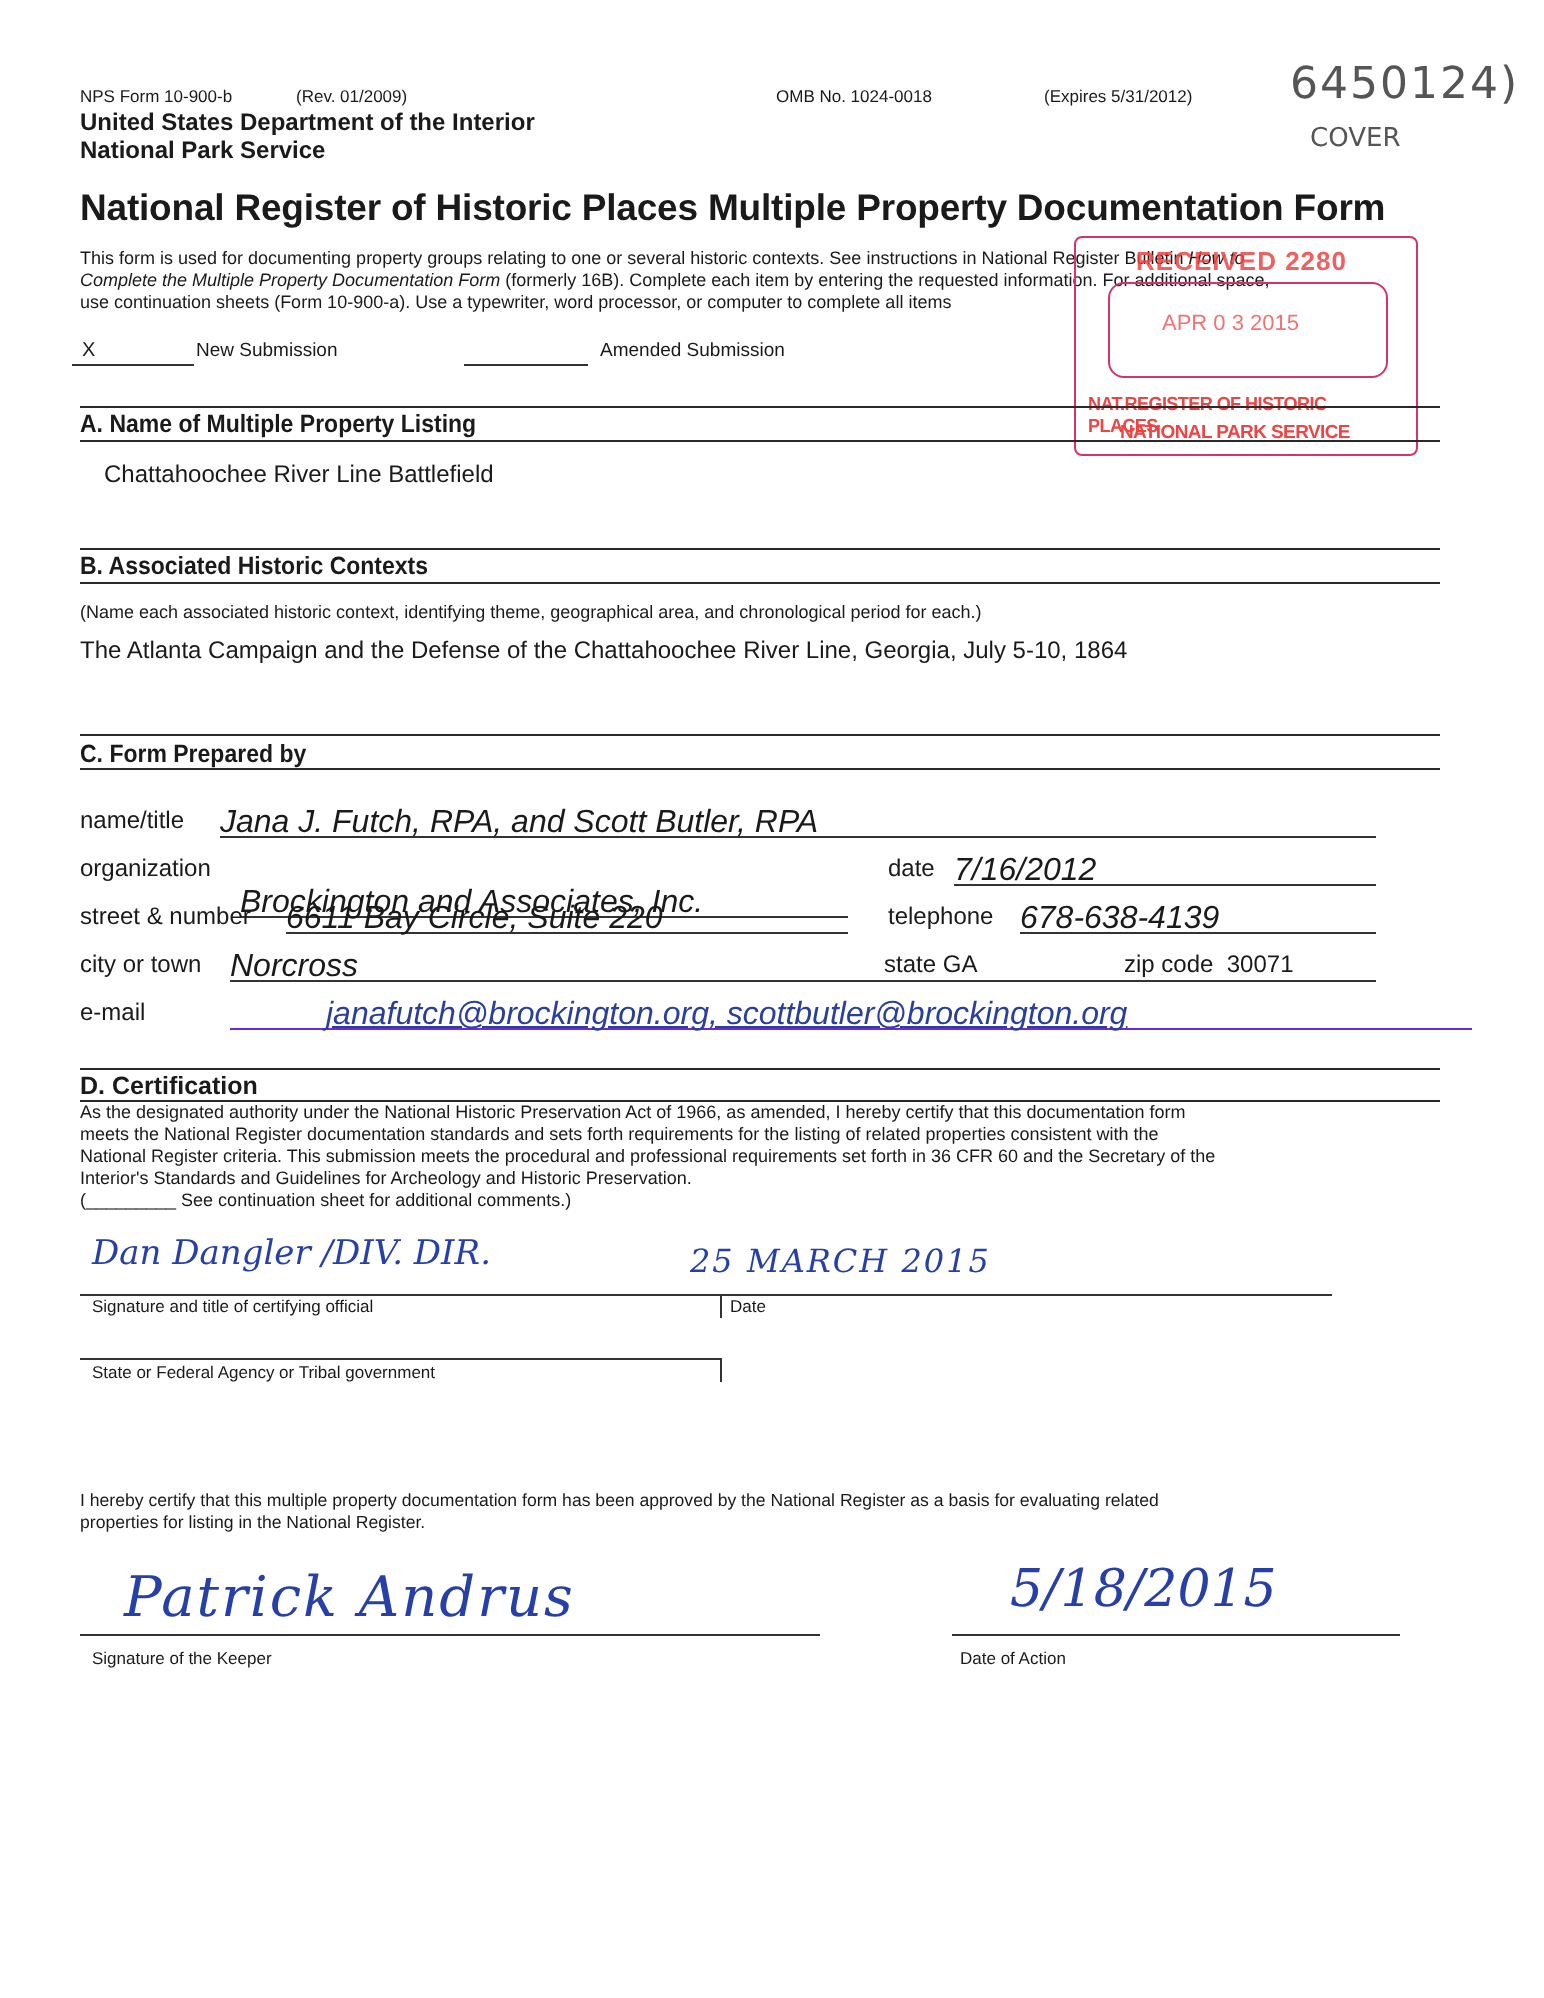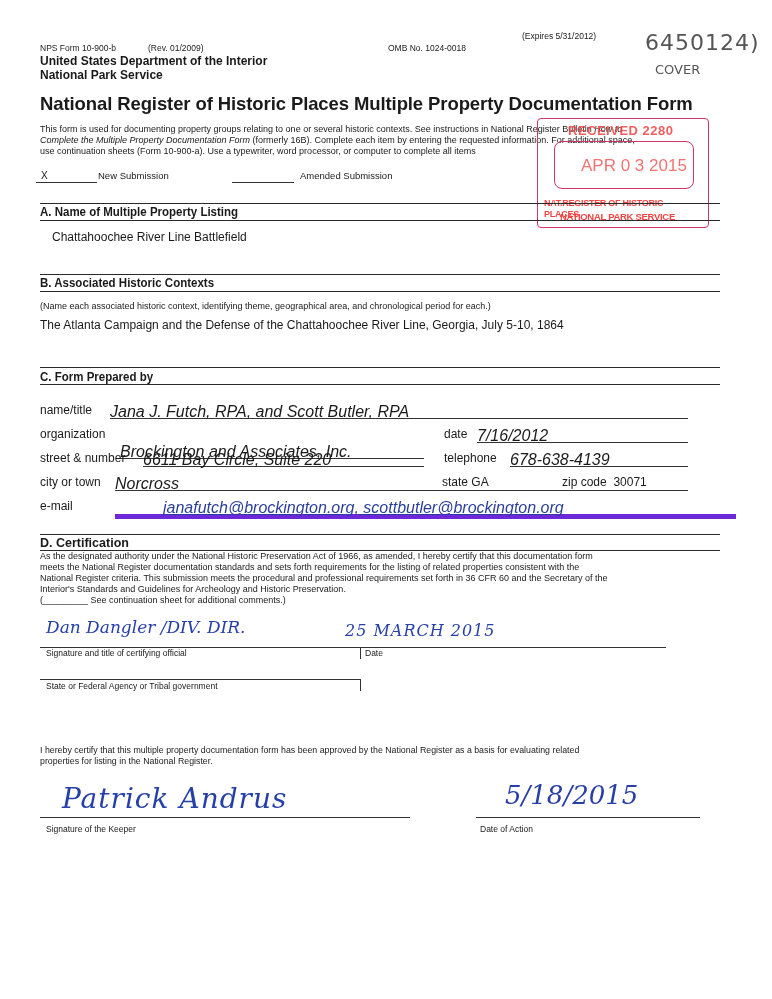--- a/index.html
+++ b/index.html
@@ -21,21 +21,21 @@
   .handgray { font-family: "DejaVu Sans", sans-serif; color: #555; }
   .stamp { position: absolute; border: 1.5px solid #d6336c; color: #ef4444; font-weight: bold; }
   .vline { position: absolute; width: 0; border-left: 1px solid #333; }
 </style>
 </head>
 <body>
 
 <div class="abs small" style="left:40px;top:43px;">NPS Form 10-900-b</div>
 <div class="abs small" style="left:148px;top:43px;">(Rev. 01/2009)</div>
 <div class="abs small" style="left:388px;top:43px;">OMB No. 1024-0018</div>
-<div class="abs small" style="left:522px;top:31px;">(Expires 5/31/2012)</div>
+<div class="abs small" style="left:522px;top:43px;">(Expires 5/31/2012)</div>
 <div class="abs hdr-bold" style="left:40px;top:54px;">United States Department of the Interior</div>
 <div class="abs hdr-bold" style="left:40px;top:68px;">National Park Service</div>
 <div class="abs handgray" style="left:645px;top:30px;font-size:22px;letter-spacing:1px;">6450124)</div>
 <div class="abs handgray" style="left:655px;top:62px;font-size:13px;">COVER</div>
 
 <div class="abs title" style="left:40px;top:93px;">National Register of Historic Places Multiple Property Documentation Form</div>
 
 <div class="abs intro" style="left:40px;top:124px;">
   <span>This form is used for documenting property groups relating to one or several historic contexts.  See instructions in National Register Bulletin </span><i>How to</i><br>
   <i>Complete the Multiple Property Documentation Form</i><span> (formerly 16B). Complete each item by entering the requested information.  For additional space,</span><br>
@@ -43,21 +43,21 @@
 </div>
 
 <div class="abs" style="left:36px;top:170px;width:56px;border-bottom:1px solid #333;font-size:10px;padding-left:5px;height:12px;"><span>X</span></div>
 <div class="abs" style="left:98px;top:170px;font-size:9.5px;">New Submission</div>
 <div class="abs" style="left:232px;top:170px;width:62px;border-bottom:1px solid #333;height:12px;"><span></span></div>
 <div class="abs" style="left:300px;top:170px;font-size:9.5px;">Amended Submission</div>
 
 <div class="stamp" style="left:537px;top:118px;width:170px;height:108px;border-radius:4px;">
   <div style="position:absolute;left:30px;top:4px;font-size:13px;letter-spacing:0.5px;opacity:0.85;">RECEIVED 2280</div>
   <div style="position:absolute;left:16px;top:22px;width:138px;height:46px;border:1.3px solid #d6336c;border-radius:8px;">
-    <div style="position:absolute;left:26px;top:14px;font-size:17px;font-weight:normal;opacity:0.75;">APR 0 3 2015</div>
+    <div style="position:absolute;left:26px;top:14px;font-size:11px;font-weight:normal;opacity:0.75;">APR 0 3 2015</div>
   </div>
   <div style="position:absolute;left:6px;top:78px;font-size:9.5px;letter-spacing:-0.3px;transform:scaleX(0.95);transform-origin:left;">NAT.REGISTER OF HISTORIC PLACES</div>
   <div style="position:absolute;left:22px;top:92px;font-size:9.5px;letter-spacing:-0.3px;">NATIONAL PARK SERVICE</div>
 </div>
 
 <div class="rule" style="left:40px;top:203px;width:680px;"></div>
 <div class="abs sec" style="left:40px;top:205px;">A. Name of Multiple Property Listing</div>
 <div class="rule" style="left:40px;top:220px;width:680px;"></div>
 <div class="abs body12" style="left:52px;top:230px;">Chattahoochee River Line Battlefield</div>
 
@@ -83,21 +83,21 @@
 <div class="abs field" style="left:143px;top:451px;width:281px;border-bottom:1px solid #333;height:15px;"><span>6611 Bay Circle, Suite 220</span></div>
 <div class="abs label" style="left:444px;top:451px;">telephone</div>
 <div class="abs field" style="left:510px;top:451px;width:178px;border-bottom:1px solid #333;height:15px;"><span>678-638-4139</span></div>
 
 <div class="abs label" style="left:40px;top:475px;">city or town</div>
 <div class="abs field" style="left:115px;top:475px;width:573px;border-bottom:1px solid #333;height:15px;"><span>Norcross</span></div>
 <div class="abs label" style="left:442px;top:475px;"><span>state</span> <span>GA</span></div>
 <div class="abs label" style="left:562px;top:475px;"><span>zip code</span>&nbsp;&nbsp;<span>30071</span></div>
 
 <div class="abs label" style="left:40px;top:499px;">e-mail</div>
-<div class="abs field" style="left:115px;top:499px;width:573px;border-bottom:5px solid #6d28d9;height:15px;padding-left:48px;"><span class="link">janafutch@brockington.org, scottbutler@brockington.org</span></div>
+<div class="abs field" style="left:115px;top:499px;width:573px;border-bottom:1px solid #6d28d9;height:15px;padding-left:48px;"><span class="link">janafutch@brockington.org, scottbutler@brockington.org</span></div>
 
 <div class="rule" style="left:40px;top:534px;width:680px;"></div>
 <div class="abs" style="left:40px;top:536px;font-size:12.5px;font-weight:bold;">D. Certification</div>
 <div class="rule" style="left:40px;top:550px;width:680px;"></div>
 <div class="abs" style="left:40px;top:551px;font-size:9px;line-height:11px;width:700px;">
   <div>As the designated authority under the  National Historic Preservation Act of 1966, as amended, I hereby certify that this documentation form</div>
   <div>meets the National Register documentation standards and sets forth requirements for the listing of related properties consistent with the</div>
   <div>National Register criteria. This submission meets the procedural and professional requirements set forth in 36 CFR 60 and the Secretary of the</div>
   <div>Interior's Standards and Guidelines for Archeology and Historic Preservation.</div>
   <div>(_________ See continuation sheet for additional comments.)</div>

